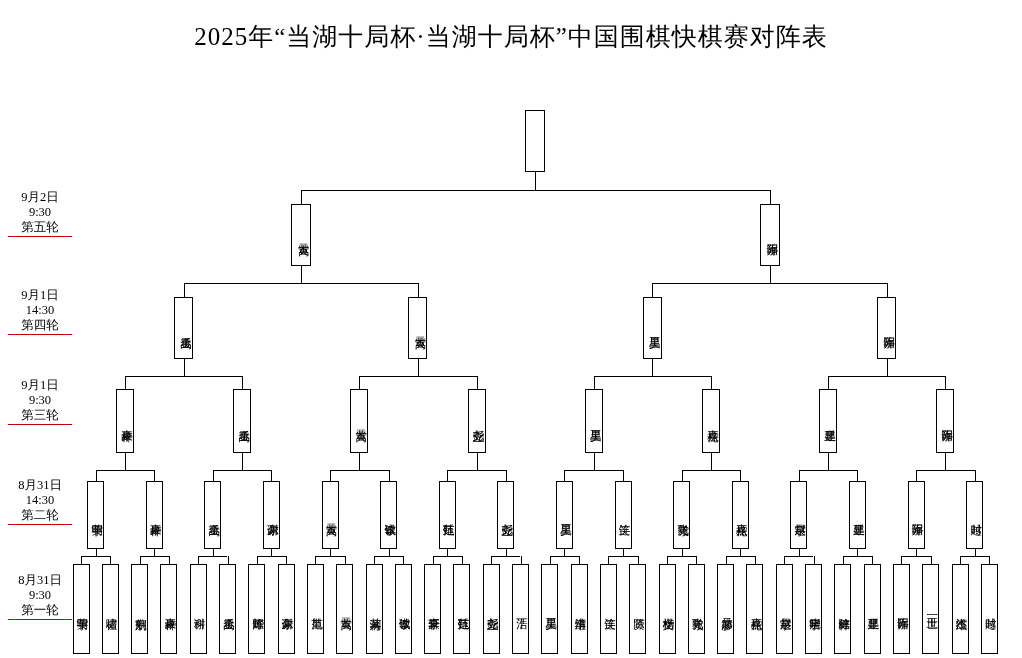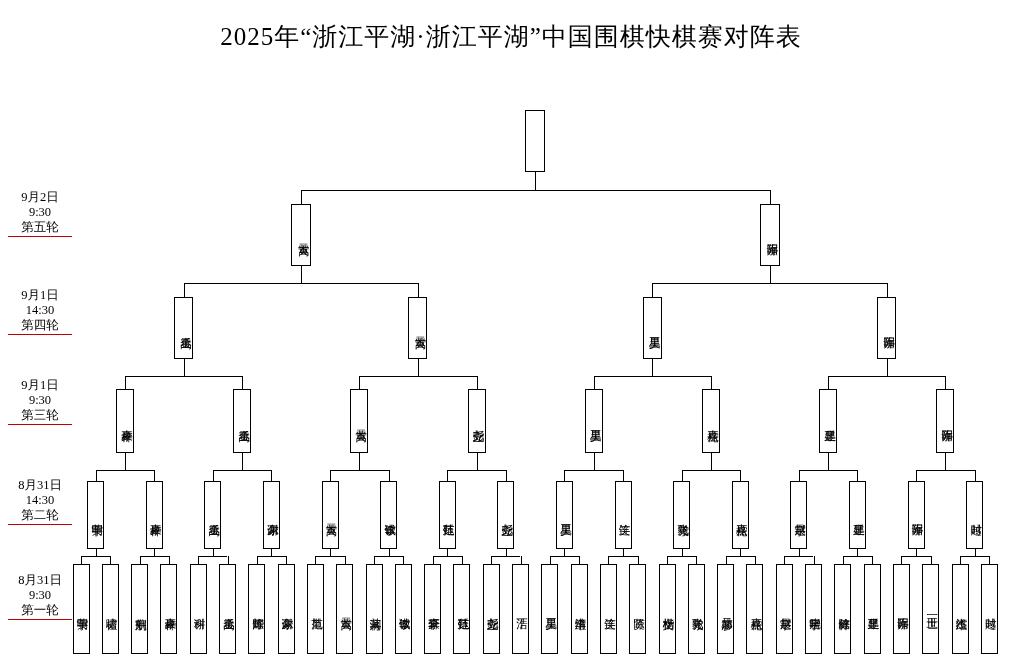--- a/index.html
+++ b/index.html
@@ -59,21 +59,21 @@
     box-sizing:border-box;
   }
   .ln{
     position:absolute;
     background:#000;
   }
 </style>
 </head>
 <body>
 
-<div id="title">2025年“浙江平湖·浙江平湖”中国围棋快棋赛对阵表</div>
+<div id="title">2025年“当湖十局杯·当湖十局杯”中国围棋快棋赛对阵表</div>
 
 <div class="round-label" style="top:190px;">
   <span>9月2日</span><br>
   <span>9:30</span>
   <span class="rl-name">第五轮</span>
 </div>
 <div class="round-label" style="top:288px;">
   <span>9月1日</span><br>
   <span>14:30</span>
   <span class="rl-name">第四轮</span>

